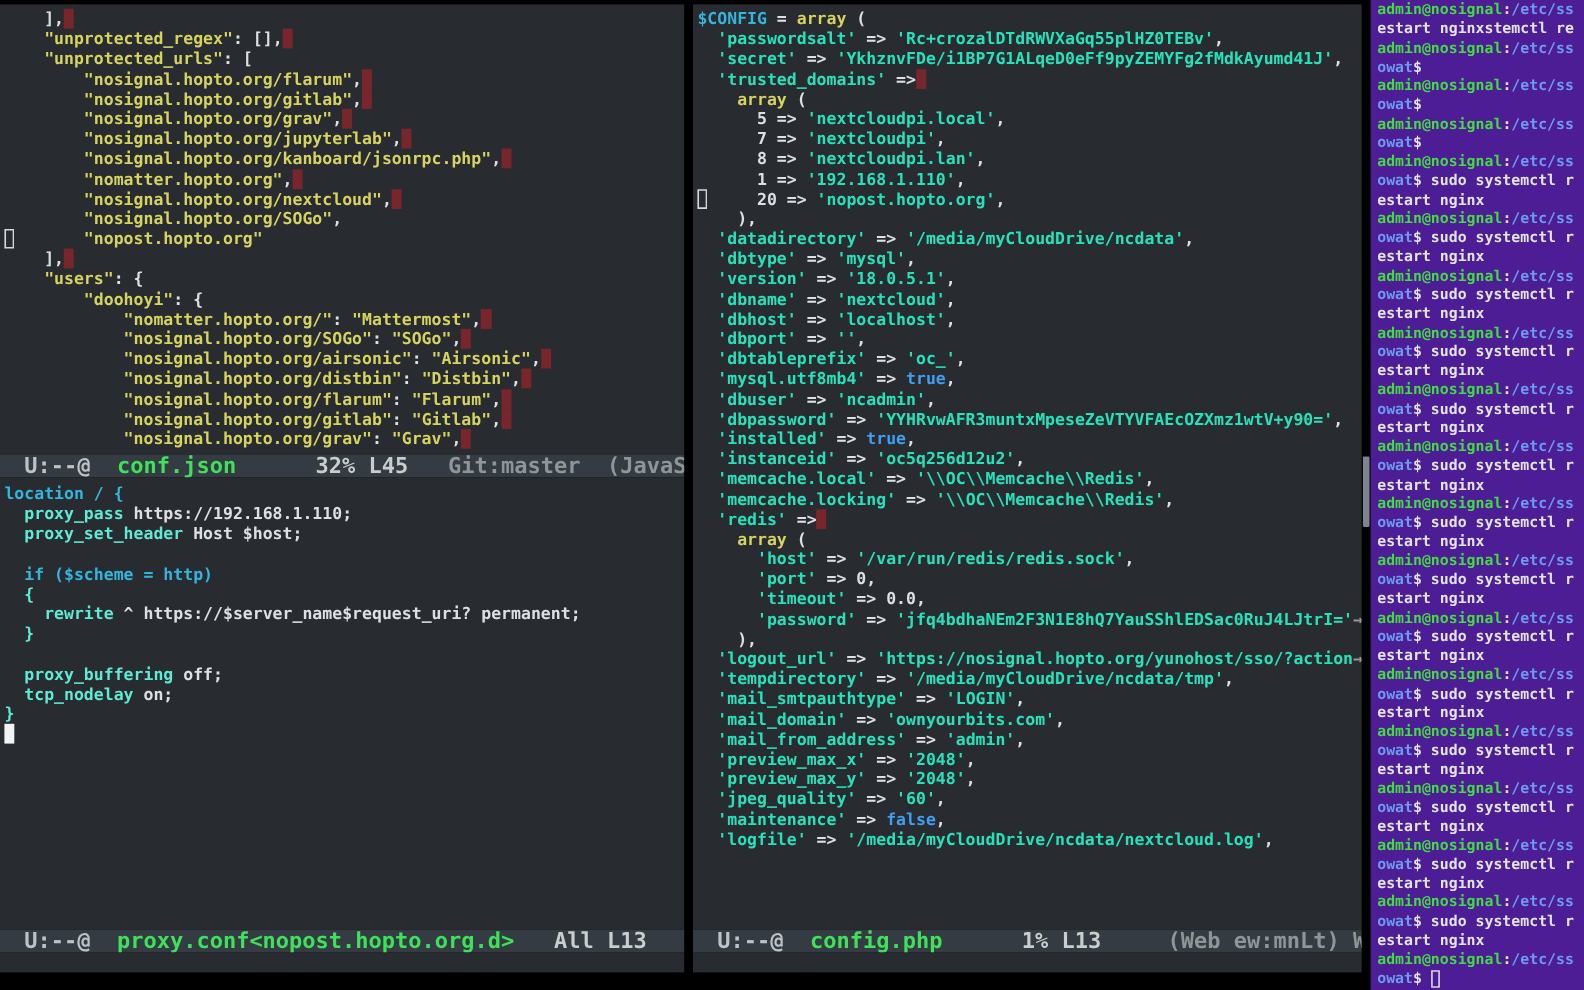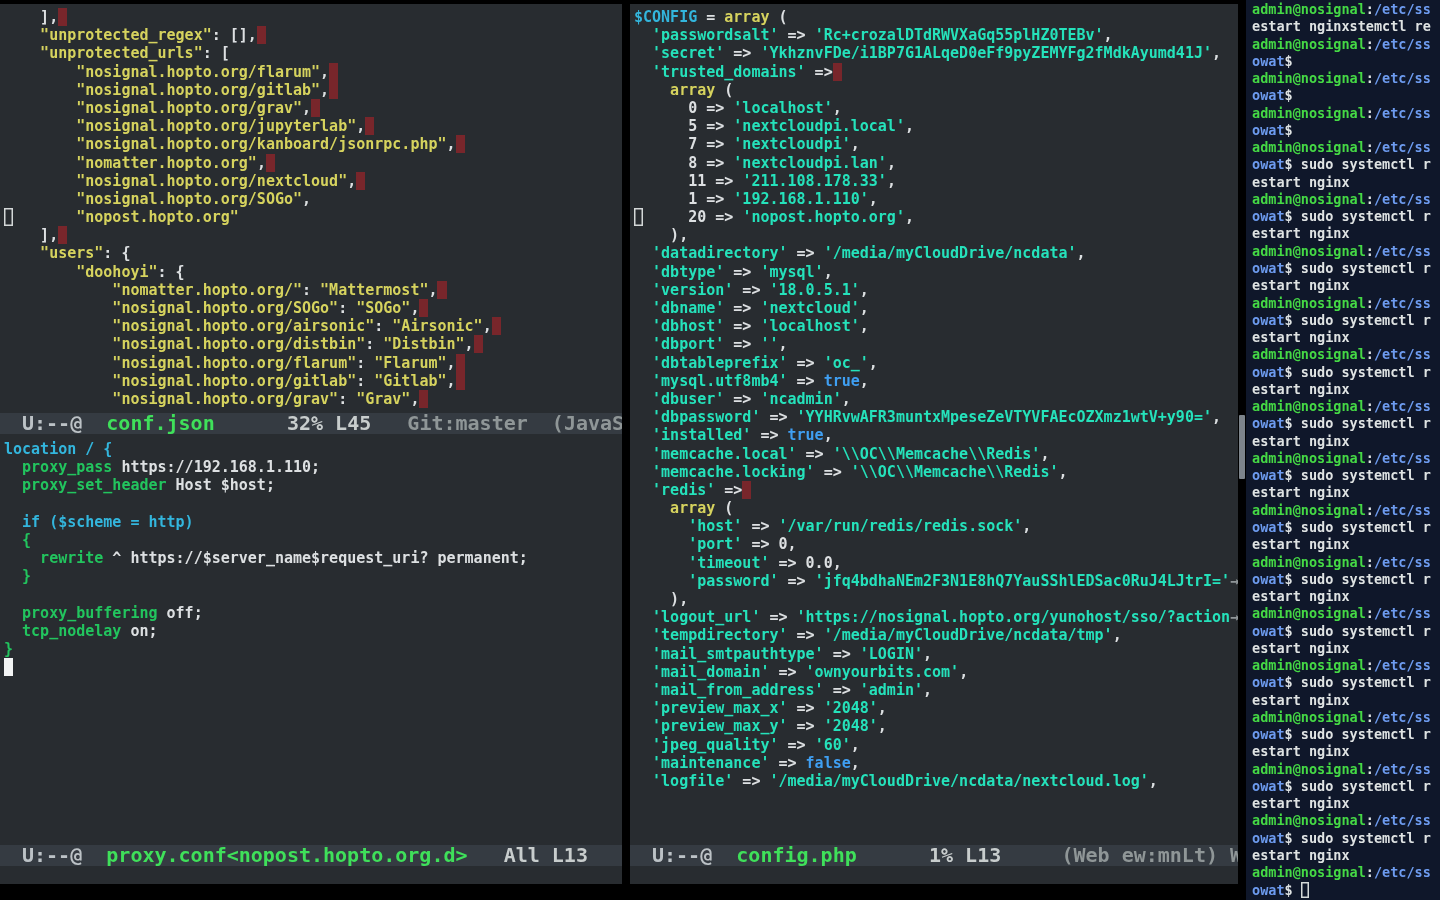--- a/index.html
+++ b/index.html
@@ -13,29 +13,29 @@
   #win-confjson{height:409px;padding-top:4px;}
   #win-proxyconf{height:411px;padding-top:6px;}
   #win-configphp{height:841px;padding-top:4px;}
   .ln{height:18.2px;white-space:pre;}
   .modeline{height:21px;background:#353b42;overflow:hidden;padding-left:22px;
             font-size:20px;}
   .modeline .ln{height:21px;line-height:21px;}
   .echo{height:18px;background:#282c30;}
   .scrollcol{position:absolute;left:1238px;top:0;width:8px;height:900px;background:#000;}
   .scroll-thumb{position:absolute;left:1px;top:415px;width:6px;height:64px;background:#7d848b;border-radius:1px;}
-  .terminal{position:absolute;left:1246px;top:0;width:194px;height:900px;background:#0f172a;
+  .terminal{position:absolute;left:1246px;top:0;width:194px;height:900px;background:#4c1d95;
             overflow:hidden;padding:1px 0 0 6px;box-sizing:border-box;
             font-size:13.5px;line-height:17.28px;color:#dfe3e3;}
   .terminal .ln{height:17.28px;white-space:pre;}
   .rs{background:#78262b;}
   .cur{background:#f2f4f4;color:#282c30;}
   .curh{box-shadow:inset 0 0 0 1.5px #d4d8d8;}
 </style>
-<style>.seg-w{color:#dde0e2;}.seg-y{color:#d6d35e;}.seg-t{color:#25e2bb;}.seg-c{color:#33b6dd;}.seg-o{color:#22c55e;}.seg-gc{color:#909699;}.seg-bb{color:#3f9ff2;}.seg-tg{color:#45d945;}.seg-tb{color:#6d9bef;}.seg-tw{color:#dfe3e3;}.seg-mlw{color:#bcc2c6;}.seg-mlg{color:#3fe05a;}.seg-mlp{color:#c8cdcd;}.seg-mld{color:#8f9697;}</style></head>
+<style>.seg-w{color:#dde0e2;}.seg-y{color:#d6d35e;}.seg-t{color:#25e2bb;}.seg-c{color:#33b6dd;}.seg-o{color:#5eead4;}.seg-gc{color:#909699;}.seg-bb{color:#3f9ff2;}.seg-tg{color:#45d945;}.seg-tb{color:#6d9bef;}.seg-tw{color:#dfe3e3;}.seg-mlw{color:#bcc2c6;}.seg-mlg{color:#3fe05a;}.seg-mlp{color:#c8cdcd;}.seg-mld{color:#8f9697;}</style></head>
 <body>
 
 <div class="screen">
 
   <div class="frame frame-left">
     <div class="win" id="win-confjson">
         <div class="ln"><span class="seg-w">    ],</span><span class="rs">&nbsp;</span></div>
         <div class="ln"><span class="seg-y">    "unprotected_regex"</span><span class="seg-w">: [],</span><span class="rs">&nbsp;</span></div>
         <div class="ln"><span class="seg-y">    "unprotected_urls"</span><span class="seg-w">: [</span></div>
         <div class="ln"><span class="seg-y">        "nosignal.hopto.org/flarum"</span><span class="seg-w">,</span><span class="rs">&nbsp;</span></div>
@@ -82,39 +82,38 @@
     <div class="echo"></div>
   </div>
 
   <div class="frame frame-middle">
     <div class="win" id="win-configphp">
         <div class="ln"><span class="seg-c">$CONFIG</span><span class="seg-w"> = </span><span class="seg-y">array</span><span class="seg-w"> (</span></div>
         <div class="ln"><span class="seg-t">  'passwordsalt'</span><span class="seg-w"> =&gt; </span><span class="seg-t">'Rc+crozalDTdRWVXaGq55plHZ0TEBv'</span><span class="seg-w">,</span></div>
         <div class="ln"><span class="seg-t">  'secret'</span><span class="seg-w"> =&gt; </span><span class="seg-t">'YkhznvFDe/i1BP7G1ALqeD0eFf9pyZEMYFg2fMdkAyumd41J'</span><span class="seg-w">,</span></div>
         <div class="ln"><span class="seg-t">  'trusted_domains'</span><span class="seg-w"> =&gt;</span><span class="rs">&nbsp;</span></div>
         <div class="ln"><span class="seg-y">    array</span><span class="seg-w"> (</span></div>
-        <div class="ln"><span class="seg-w">      0 =&gt; </span><span class="seg-t">'localhost'</span><span class="seg-w">,</span></div>
         <div class="ln"><span class="seg-w">      5 =&gt; </span><span class="seg-t">'nextcloudpi.local'</span><span class="seg-w">,</span></div>
         <div class="ln"><span class="seg-w">      7 =&gt; </span><span class="seg-t">'nextcloudpi'</span><span class="seg-w">,</span></div>
         <div class="ln"><span class="seg-w">      8 =&gt; </span><span class="seg-t">'nextcloudpi.lan'</span><span class="seg-w">,</span></div>
-        <div class="ln"><span class="seg-w">      11 =&gt; </span><span class="seg-t">'211.108.178.33'</span><span class="seg-w">,</span></div>
         <div class="ln"><span class="seg-w">      1 =&gt; </span><span class="seg-t">'192.168.1.110'</span><span class="seg-w">,</span></div>
         <div class="ln"><span class="curh">&nbsp;</span><span class="seg-w">     20 =&gt; </span><span class="seg-t">'nopost.hopto.org'</span><span class="seg-w">,</span></div>
         <div class="ln"><span class="seg-w">    ),</span></div>
         <div class="ln"><span class="seg-t">  'datadirectory'</span><span class="seg-w"> =&gt; </span><span class="seg-t">'/media/myCloudDrive/ncdata'</span><span class="seg-w">,</span></div>
         <div class="ln"><span class="seg-t">  'dbtype'</span><span class="seg-w"> =&gt; </span><span class="seg-t">'mysql'</span><span class="seg-w">,</span></div>
         <div class="ln"><span class="seg-t">  'version'</span><span class="seg-w"> =&gt; </span><span class="seg-t">'18.0.5.1'</span><span class="seg-w">,</span></div>
         <div class="ln"><span class="seg-t">  'dbname'</span><span class="seg-w"> =&gt; </span><span class="seg-t">'nextcloud'</span><span class="seg-w">,</span></div>
         <div class="ln"><span class="seg-t">  'dbhost'</span><span class="seg-w"> =&gt; </span><span class="seg-t">'localhost'</span><span class="seg-w">,</span></div>
         <div class="ln"><span class="seg-t">  'dbport'</span><span class="seg-w"> =&gt; </span><span class="seg-t">''</span><span class="seg-w">,</span></div>
         <div class="ln"><span class="seg-t">  'dbtableprefix'</span><span class="seg-w"> =&gt; </span><span class="seg-t">'oc_'</span><span class="seg-w">,</span></div>
         <div class="ln"><span class="seg-t">  'mysql.utf8mb4'</span><span class="seg-w"> =&gt; </span><span class="seg-bb">true</span><span class="seg-w">,</span></div>
         <div class="ln"><span class="seg-t">  'dbuser'</span><span class="seg-w"> =&gt; </span><span class="seg-t">'ncadmin'</span><span class="seg-w">,</span></div>
         <div class="ln"><span class="seg-t">  'dbpassword'</span><span class="seg-w"> =&gt; </span><span class="seg-t">'YYHRvwAFR3muntxMpeseZeVTYVFAEcOZXmz1wtV+y90='</span><span class="seg-w">,</span></div>
         <div class="ln"><span class="seg-t">  'installed'</span><span class="seg-w"> =&gt; </span><span class="seg-bb">true</span><span class="seg-w">,</span></div>
+        <div class="ln"><span class="seg-t">  'instanceid'</span><span class="seg-w"> =&gt; </span><span class="seg-t">'oc5q256d12u2'</span><span class="seg-w">,</span></div>
         <div class="ln"><span class="seg-t">  'memcache.local'</span><span class="seg-w"> =&gt; </span><span class="seg-t">'\\OC\\Memcache\\Redis'</span><span class="seg-w">,</span></div>
         <div class="ln"><span class="seg-t">  'memcache.locking'</span><span class="seg-w"> =&gt; </span><span class="seg-t">'\\OC\\Memcache\\Redis'</span><span class="seg-w">,</span></div>
         <div class="ln"><span class="seg-t">  'redis'</span><span class="seg-w"> =&gt;</span><span class="rs">&nbsp;</span></div>
         <div class="ln"><span class="seg-y">    array</span><span class="seg-w"> (</span></div>
         <div class="ln"><span class="seg-t">      'host'</span><span class="seg-w"> =&gt; </span><span class="seg-t">'/var/run/redis/redis.sock'</span><span class="seg-w">,</span></div>
         <div class="ln"><span class="seg-t">      'port'</span><span class="seg-w"> =&gt; 0,</span></div>
         <div class="ln"><span class="seg-t">      'timeout'</span><span class="seg-w"> =&gt; 0.0,</span></div>
         <div class="ln"><span class="seg-t">      'password'</span><span class="seg-w"> =&gt; </span><span class="seg-t">'jfq4bdhaNEm2F3N1E8hQ7YauSShlEDSac0RuJ4LJtrI='</span><span class="seg-gc">→</span></div>
         <div class="ln"><span class="seg-w">    ),</span></div>
         <div class="ln"><span class="seg-t">  'logout_url'</span><span class="seg-w"> =&gt; </span><span class="seg-t">'https://nosignal.hopto.org/yunohost/sso/?action</span><span class="seg-gc">→</span></div>

